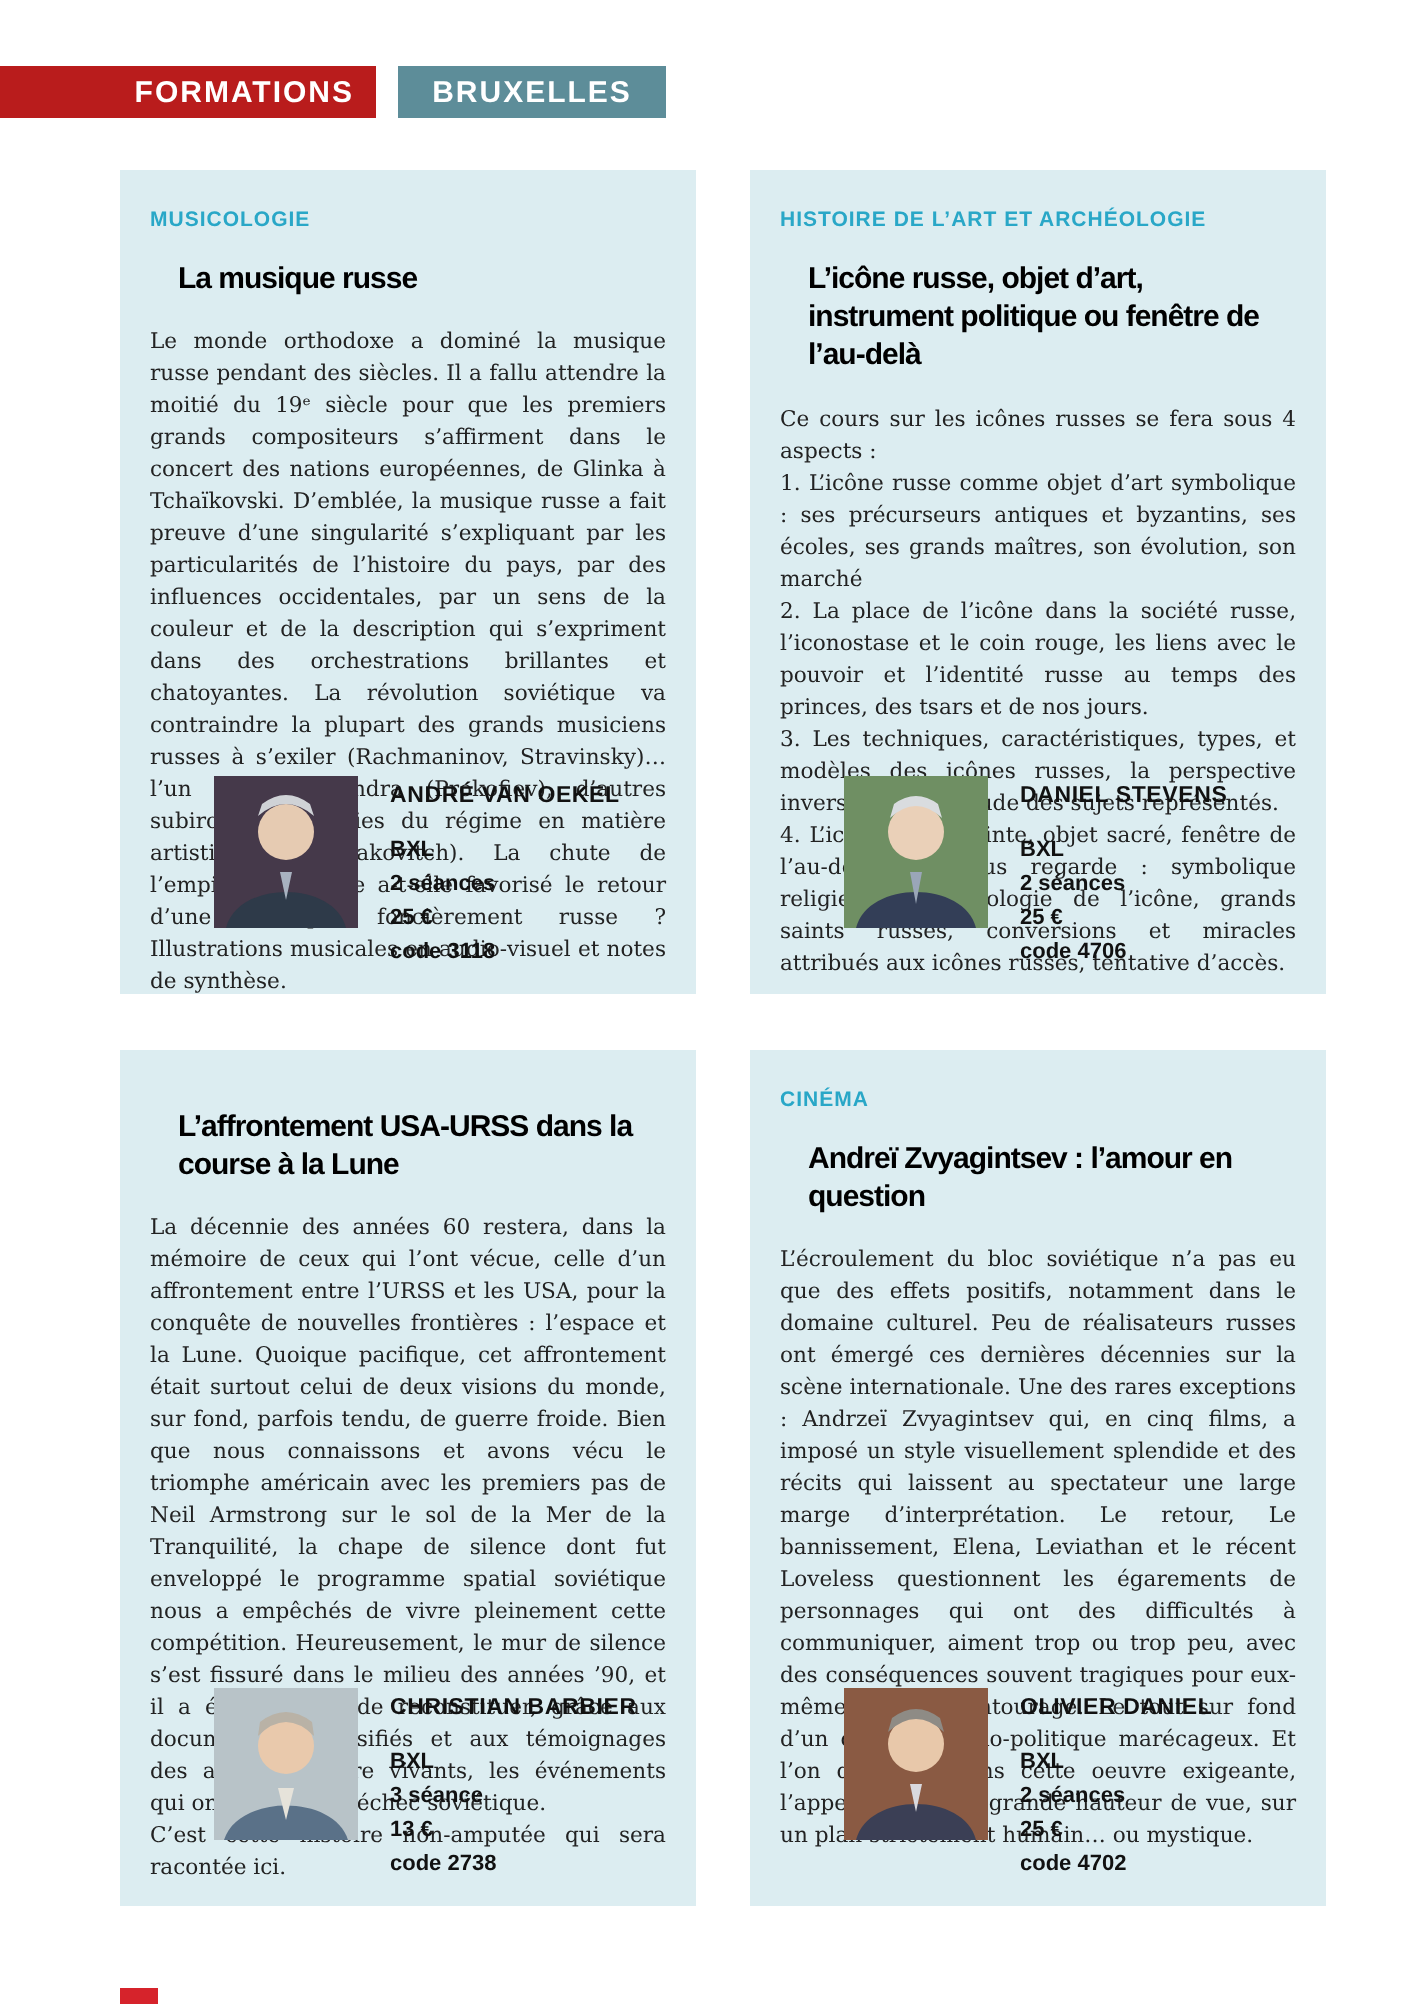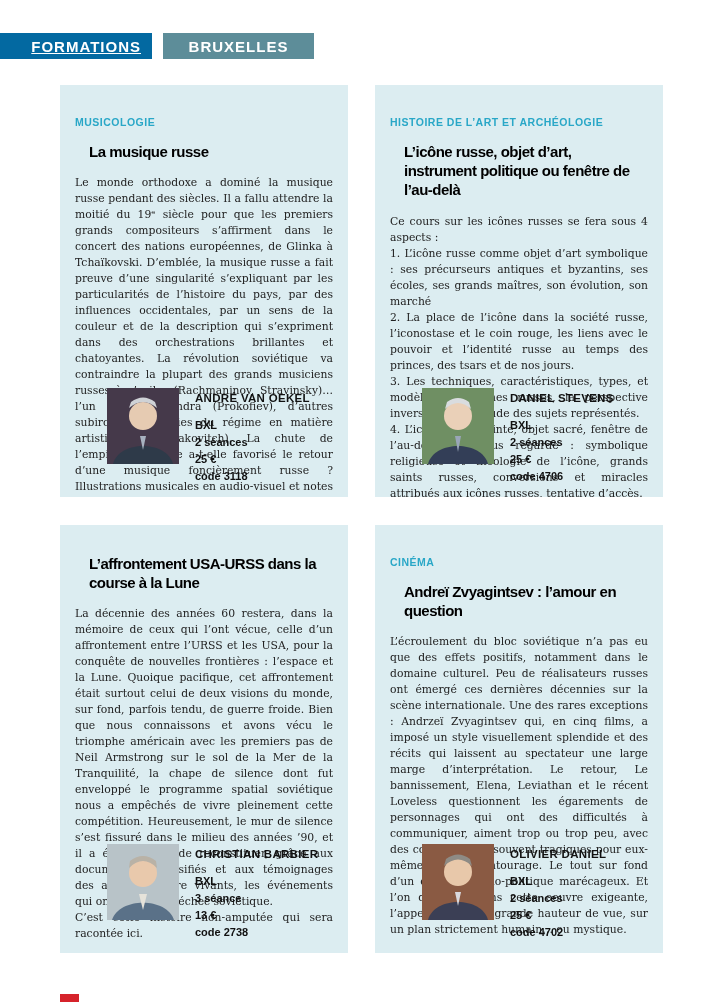--- a/index.html
+++ b/index.html
@@ -7,36 +7,36 @@
     position:relative; width:710px; height:1002px; background:#ffffff;
     font-family:"Liberation Sans", sans-serif; overflow:hidden;
   }
 
   
   .tabs { position:absolute; top:33px; left:0; display:flex; gap:11px; }
   .tab {
     height:26px; display:flex; align-items:center; box-sizing:border-box;
     color:#ffffff; font-weight:bold; font-size:15px; letter-spacing:1px;
   }
-  .tab-formations { background:#0369a1; width:152px; justify-content:flex-end; padding-right:11px;text-decoration:underline; }
-  .tab-bruxelles  { background:#5d8d99; width:151px; justify-content:center; }
+  .tab-formations { background:#b91c1c; width:188px; justify-content:flex-end; padding-right:11px; }
+  .tab-bruxelles  { background:#5d8d99; width:134px; justify-content:center; }
 
   
   .cards {
     position:absolute; top:85px; left:60px;
     display:grid; grid-template-columns:288px 288px; grid-template-rows:412px 428px;
     column-gap:27px; row-gap:28px;
   }
   .card {
     background:#dcedf1; box-sizing:border-box; position:relative;
     padding:15px 15px 12px 15px; overflow:hidden;
   }
   .category {
     color:#29a7c7; font-size:10.5px; font-weight:bold; letter-spacing:0.5px;
-    margin:16px 0 3px 0;
+    margin:4px 0 3px 0;
   }
   .title {
     color:#000; font-size:15px; font-weight:bold; line-height:1.28;
     letter-spacing:-0.5px; margin:14px;
   }
   .body {
     font-family:"DejaVu Serif", serif; font-size:10.8px; line-height:16px;
     color:#222; text-align:justify; white-space:pre-line; hyphens:auto;
     margin-top:14px;
   }

